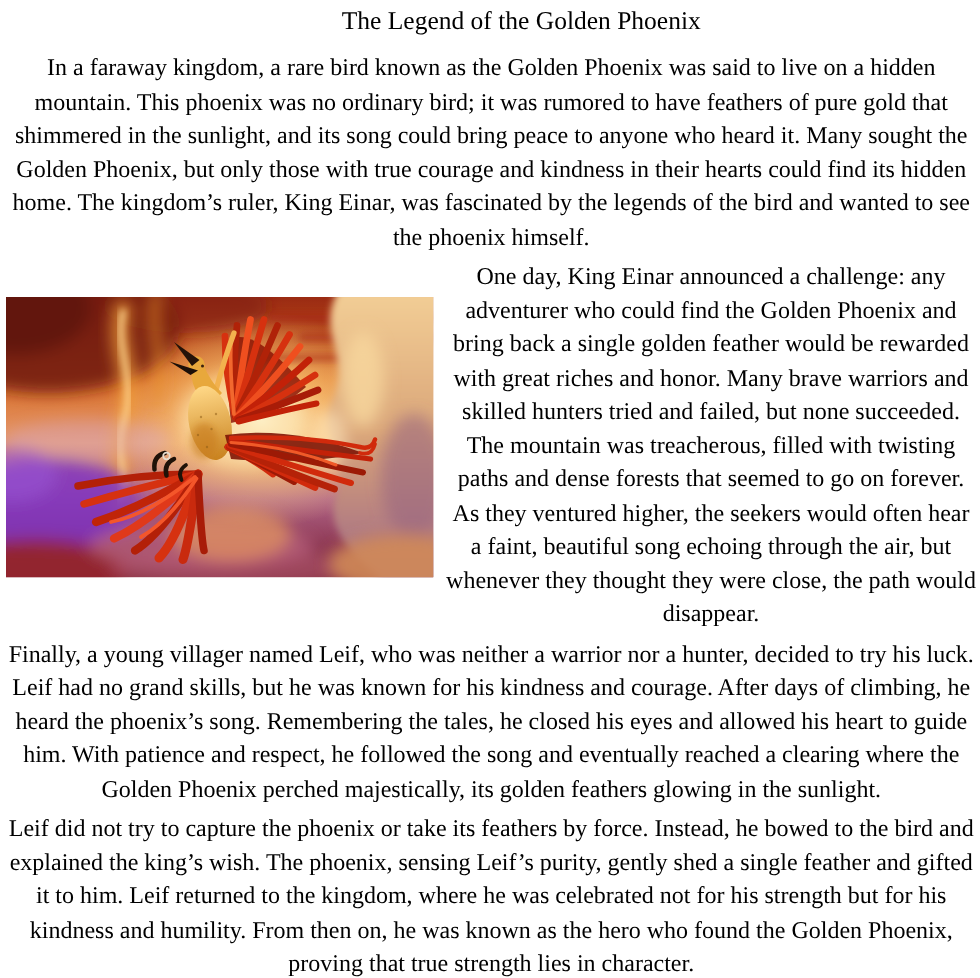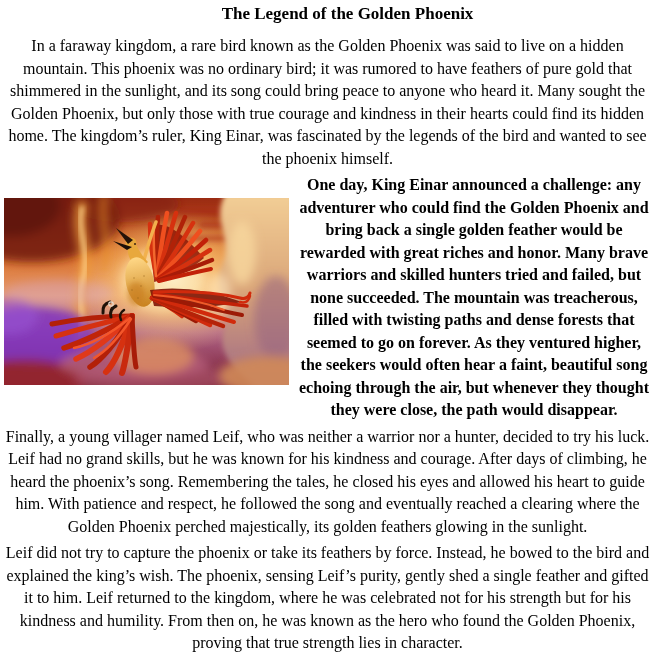--- a/index.html
+++ b/index.html
@@ -15,33 +15,32 @@
     font-family: "Liberation Serif", "DejaVu Serif", serif;
     font-size: 16px;
     line-height: 22.5px;
   }
   .page {
     padding: 0 2px 0 4px;
   }
   .title {
     font-size: 17px;
     line-height: 22px;
-    font-weight: bold;
+    font-weight: normal;
     text-align: center;
     margin: 3px 0 10px 40px;
   }
   .para {
     margin: 4px 0;
     text-align: center;
   }
   .media-row {
     display: flex;
     align-items: flex-start;
     margin: 4px 0;
-    font-weight: bold;
   }
   .media-row .para {
     flex: 1 1 auto;
     margin: 0;
   }
   .figure {
     flex: 0 0 285px;
     width: 285px;
     height: 187px;
     margin: 24px 8px 0 0;

